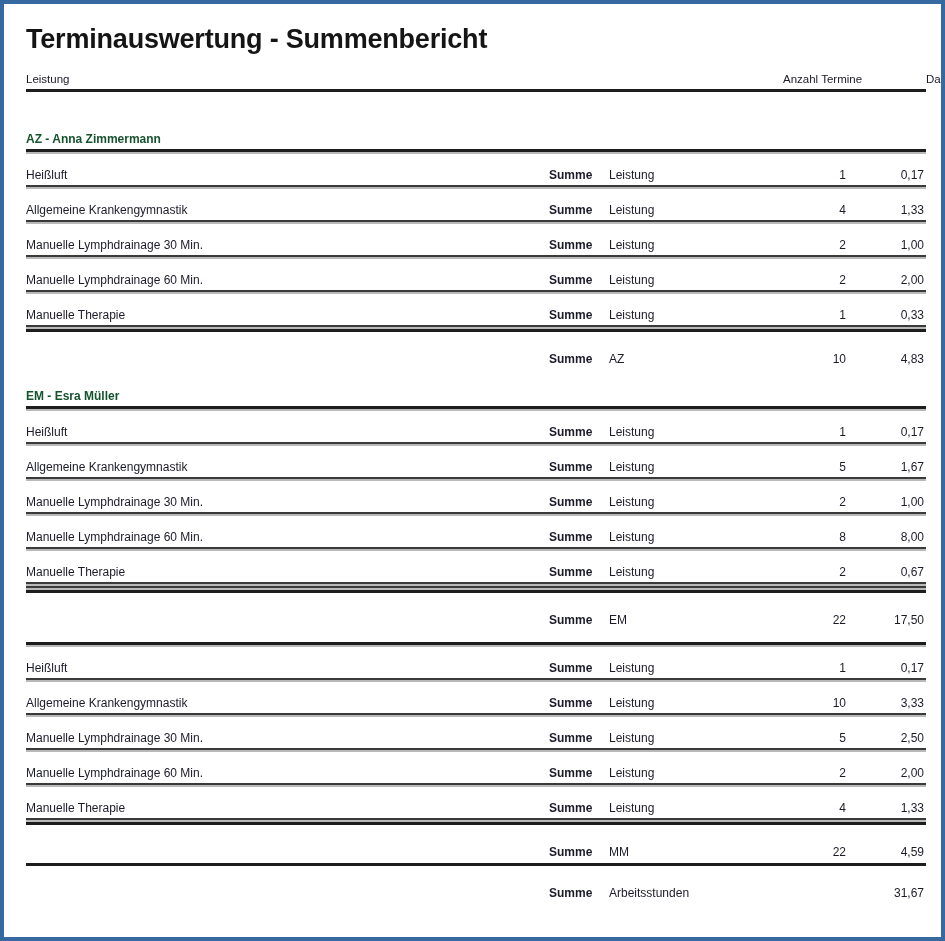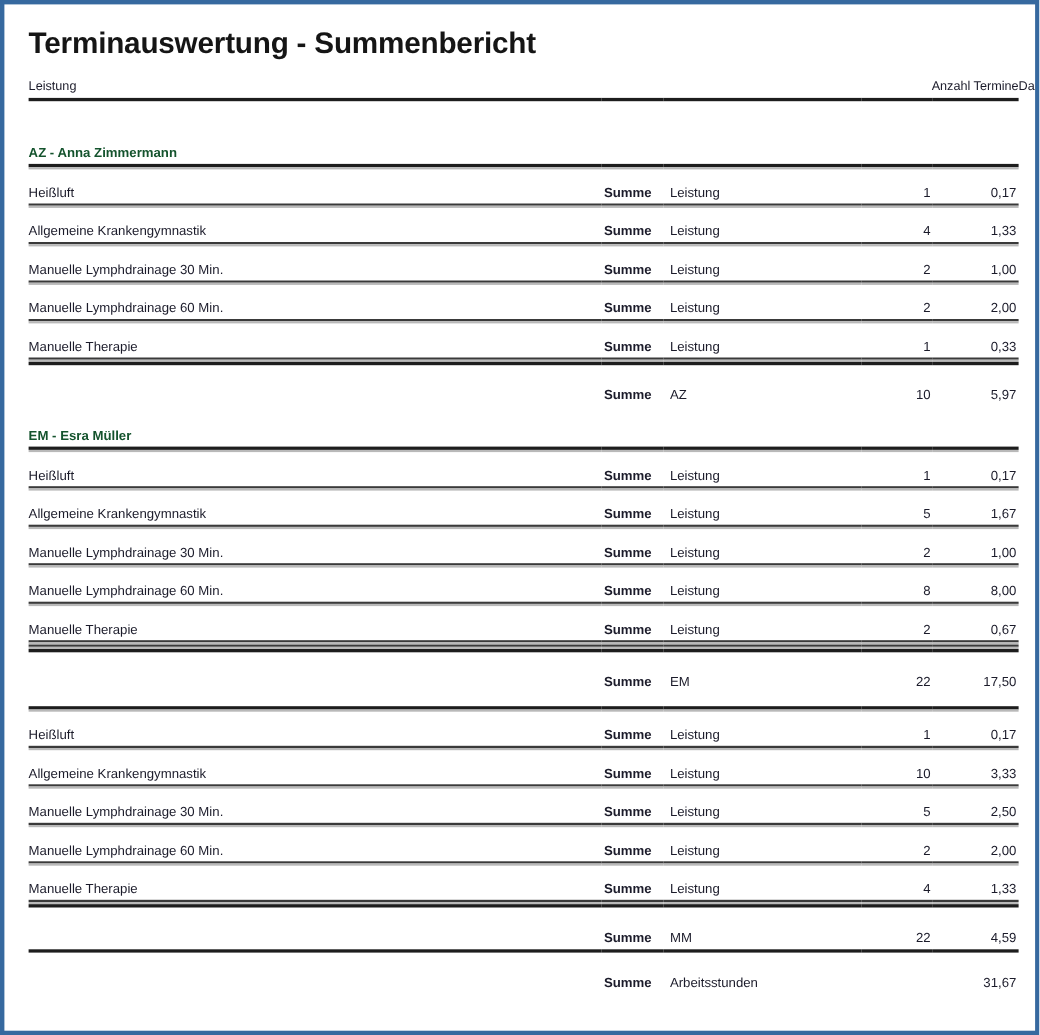--- a/index.html
+++ b/index.html
@@ -65,21 +65,21 @@
   }
 
   
   .head-row td {
     font-size: 11.5px;
     color: #1b1b2a;
     height: 30px;
     padding-bottom: 4px;
   }
   .head-row td.h-anzahl,
-  .head-row td.h-dauer { text-align: right; }
+  .head-row td.h-dauer { }
 
   
   tr.rule-heavy td {
     height: 0;
     line-height: 0;
     font-size: 0;
     border-bottom: 3px solid #1d1d1d;
   }
   tr.rule-light td {
     height: 0;
@@ -230,21 +230,21 @@
             <td colspan="5"></td>
           </tr>
           <tr class="rule-heavy">
             <td colspan="5"></td>
           </tr>
           <tr class="total-row">
             <td></td>
             <td class="c-sum-word">Summe</td>
             <td class="c-sum-label">AZ</td>
             <td class="num">10</td>
-            <td class="num">5,97</td>
+            <td class="num">4,83</td>
           </tr>
           <tr class="spacer-sm">
             <td colspan="5"></td>
           </tr>
           <tr class="group-head">
             <td colspan="5">EM - Esra Müller</td>
           </tr>
           <tr class="rule-heavy">
             <td colspan="5"></td>
           </tr>

